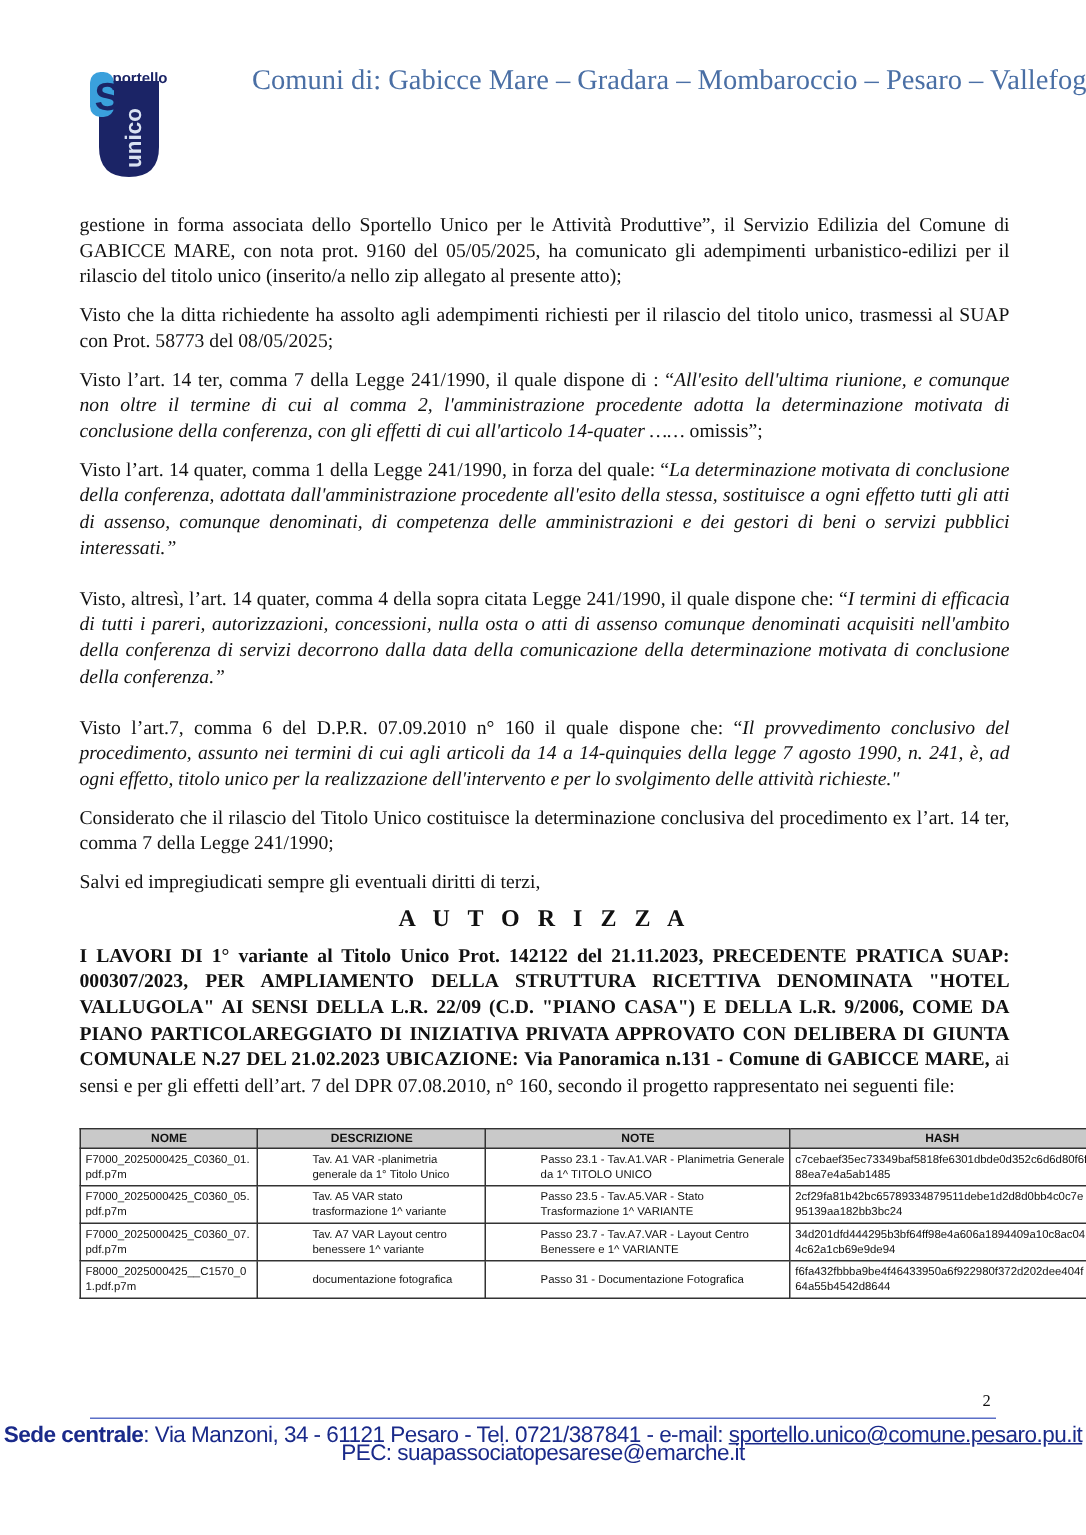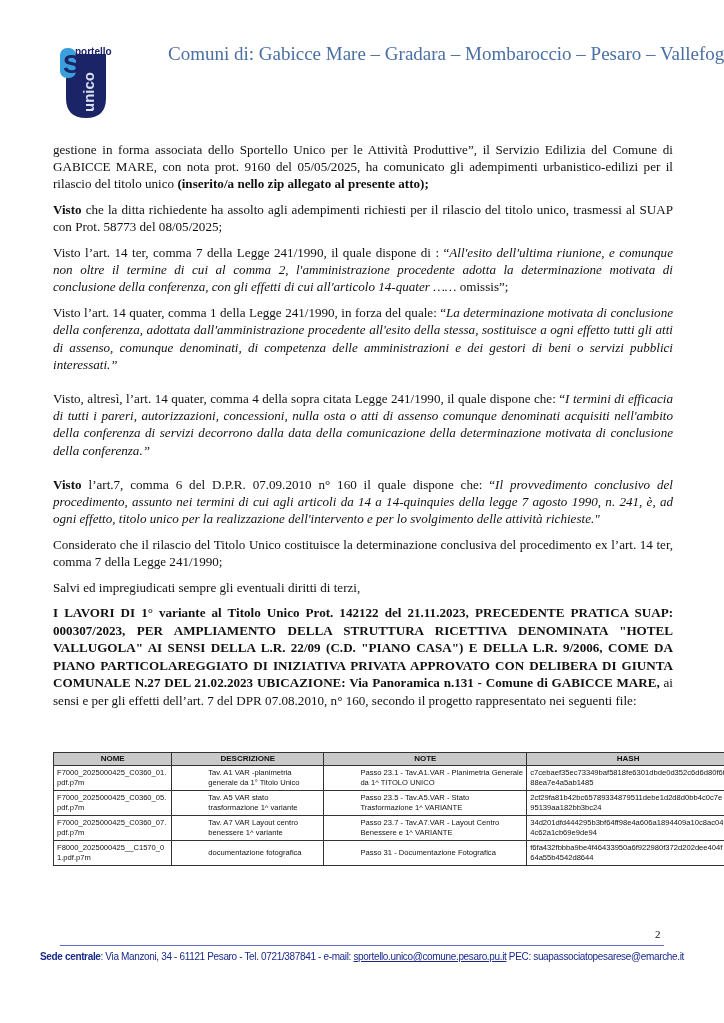--- a/index.html
+++ b/index.html
@@ -7,38 +7,38 @@
          font-family: "Liberation Serif", serif; color: #111; }
   .header { position: absolute; left: 0; top: 0; width: 724px; height: 130px; }
   .logo { position: absolute; left: 60px; top: 40px; width: 52px; height: 80px; }
   .header-title { position: absolute; left: 168px; top: 43px; font-size: 19px;
                   color: #4a6fa5; white-space: nowrap; }
   .content { position: absolute; left: 53px; top: 141px; width: 620px; font-size: 13.1px;
              line-height: 17.2px; text-align: justify; }
   .content p { margin: 0 0 8.5px 0; }
   .content p.gap-top { margin-top: 17px; }
   .content i { font-style: italic; }
-  .content b { font-weight: bold; }
+  .content b { font-weight: normal; }
   .autorizza { text-align: center; font-weight: bold; font-size: 16px; letter-spacing: 4px;
                margin: 4px 0 6px 0; }
   .lavori { font-weight: bold; margin: 0; line-height: 17.4px; }
   .lavori .normal { font-weight: normal; }
   table.files { position: absolute; left: 53px; top: 752px; width: 677px;
                 border-collapse: collapse; font-family: "Liberation Sans", sans-serif;
                 font-size: 7.6px; line-height: 10px; color: #111; }
   table.files th { background: #c9c9c9; border: 1.6px solid #333; font-weight: bold;
                    font-size: 8px; padding: 1px 3px; text-align: center; }
   table.files td { border: 1.6px solid #333; padding: 2px 3px; vertical-align: middle;
                    height: 20px; word-break: break-all; }
   table.files td.desc, table.files td.note { word-break: normal; padding-left: 36px; }
   .page-num { position: absolute; left: 655px; top: 928px; font-size: 11px; }
   .footer-rule { position: absolute; left: 60px; top: 945px; width: 604px; height: 0;
                  border-top: 1px solid #5b6fc7; }
   .footer { position: absolute; left: 0; top: 951px; width: 724px; text-align: center;
-            font-family: "Liberation Sans", sans-serif; font-size: 10px; line-height: 12px;
+            font-family: "Liberation Sans", sans-serif; font-size: 15px; line-height: 12px;
             color: #1a2a8a; letter-spacing: -0.35px; }
   .footer b { font-weight: bold; }
   .footer a { color: #1a2a8a; text-decoration: underline; }
 </style>
 </head>
 <body>
 
 <div class="header">
   <svg class="logo" viewBox="0 0 52 80">
     <path d="M6 14 L6 58 Q6 78 26 78 Q46 78 46 58 L46 14 Z" fill="#1b2466"></path>
@@ -52,20 +52,21 @@
 
 <div class="content">
   <p><span>gestione in forma associata dello Sportello Unico per le Attività Produttive”, il Servizio Edilizia del Comune di GABICCE MARE, con nota prot. 9160 del 05/05/2025, ha comunicato gli adempimenti urbanistico-edilizi per il rilascio del titolo unico </span><b>(inserito/a nello zip allegato al presente atto);</b></p>
   <p><b>Visto</b><span> che la ditta richiedente ha assolto agli adempimenti richiesti per il rilascio del titolo unico, trasmessi al SUAP con Prot. 58773 del 08/05/2025;</span></p>
   <p><span>Visto l’art. 14 ter, comma 7 della Legge 241/1990, il quale dispone di : “</span><i>All'esito dell'ultima riunione, e comunque non oltre il termine di cui al comma 2, l'amministrazione procedente adotta la determinazione motivata di conclusione della conferenza, con gli effetti di cui all'articolo 14-quater ……</i><span> omissis”;</span></p>
   <p><span>Visto l’art. 14 quater, comma 1 della Legge 241/1990, in forza del quale: “</span><i>La determinazione motivata di conclusione della conferenza, adottata dall'amministrazione procedente all'esito della stessa, sostituisce a ogni effetto tutti gli atti di assenso, comunque denominati, di competenza delle amministrazioni e dei gestori di beni o servizi pubblici interessati.”</i></p>
   <p class="gap-top"><span>Visto, altresì,  l’art. 14 quater, comma 4 della sopra citata Legge 241/1990, il quale dispone che: “</span><i>I termini di efficacia di tutti i pareri, autorizzazioni, concessioni, nulla osta o atti di assenso comunque denominati acquisiti nell'ambito della conferenza di servizi decorrono dalla data della comunicazione della determinazione motivata di conclusione della conferenza.”</i></p>
   <p class="gap-top"><b>Visto</b><span> l’art.7, comma 6 del D.P.R. 07.09.2010 n° 160 il quale dispone che: “</span><i>Il provvedimento conclusivo del procedimento, assunto nei termini di cui agli articoli da 14 a 14-quinquies della legge 7 agosto 1990, n. 241, è, ad ogni effetto, titolo unico per la realizzazione dell'intervento e per lo svolgimento delle attività richieste."</i></p>
   <p>Considerato che il rilascio del Titolo Unico costituisce la determinazione conclusiva del procedimento ex l’art. 14 ter, comma 7 della Legge 241/1990;</p>
   <p>Salvi ed impregiudicati sempre gli eventuali diritti di terzi,</p>
+  <div class="autorizza">A U T O R I Z Z A</div>
   <p class="lavori"><span>I LAVORI DI 1° variante al Titolo Unico Prot. 142122 del 21.11.2023, PRECEDENTE PRATICA SUAP: 000307/2023, PER AMPLIAMENTO DELLA STRUTTURA RICETTIVA DENOMINATA "HOTEL VALLUGOLA" AI SENSI DELLA L.R. 22/09 (C.D. "PIANO CASA") E DELLA L.R. 9/2006, COME DA PIANO PARTICOLAREGGIATO DI INIZIATIVA PRIVATA APPROVATO CON DELIBERA DI GIUNTA COMUNALE N.27 DEL 21.02.2023  UBICAZIONE: Via Panoramica   n.131 - Comune di GABICCE MARE,</span><span class="normal"> ai sensi e per gli effetti dell’art. 7 del DPR 07.08.2010, n° 160, secondo il progetto rappresentato nei seguenti file:</span></p>
 </div>
 
 <table class="files">
   <colgroup>
     <col style="width:17.5%">
       <col style="width:22.5%">
       <col style="width:30%">
       <col style="width:30%">
   </colgroup>

